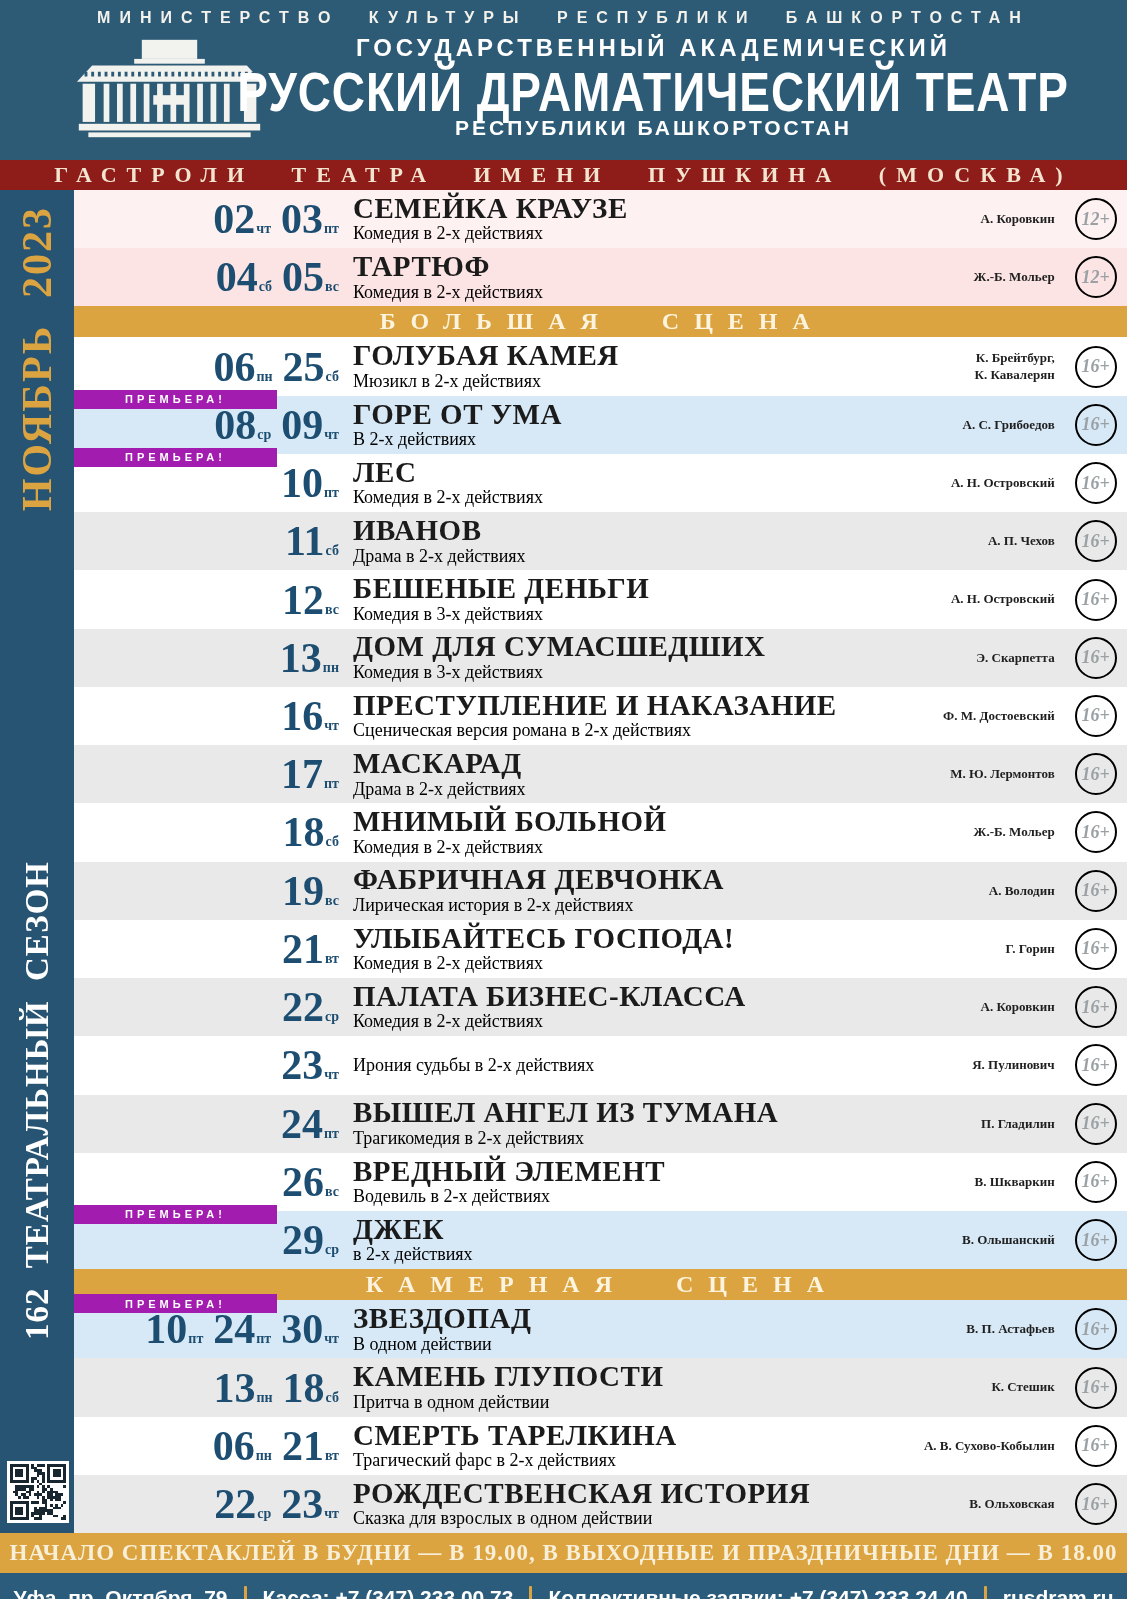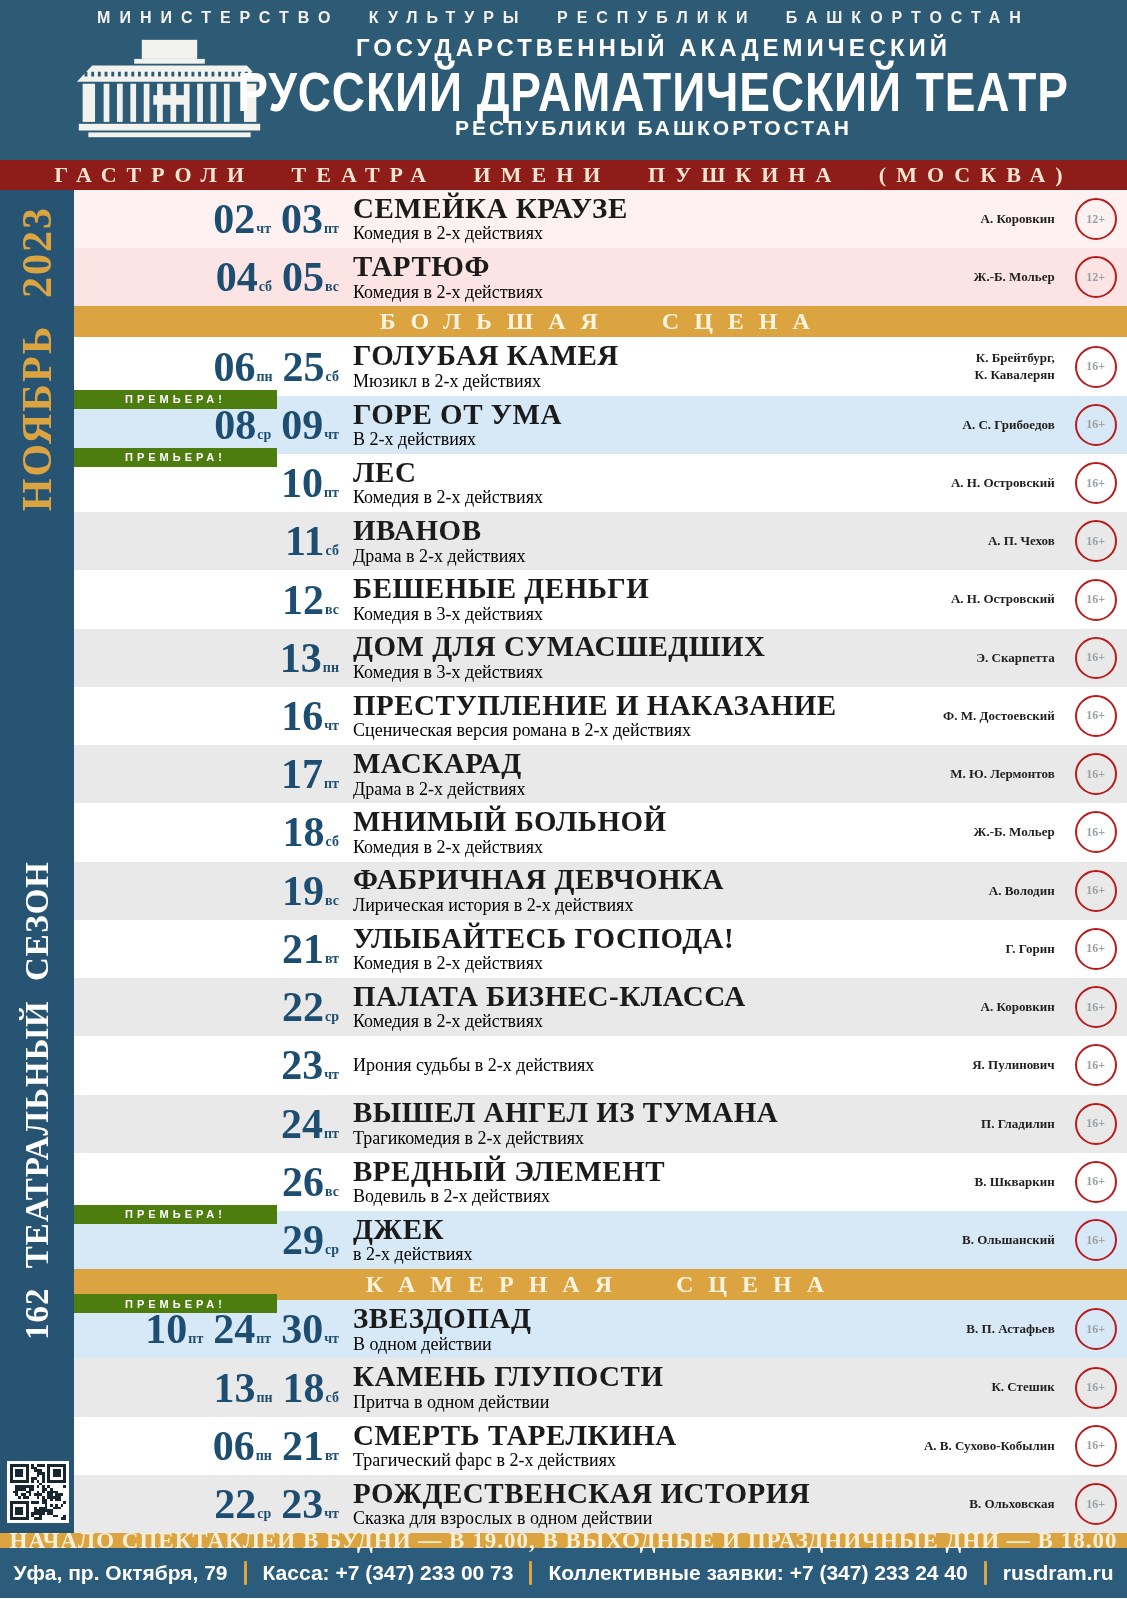--- a/index.html
+++ b/index.html
@@ -34,39 +34,39 @@
   .season .vtext{color:#fff;font-size:33px;letter-spacing:1px;word-spacing:10px;}
   .qr{position:absolute;left:7px;bottom:10px;width:62px;height:62px;background:#fff;padding:3px;box-sizing:border-box;}
 
   
   .schedule{flex:1;display:flex;flex-direction:column;}
   .section-banner{flex:0 0 31px;background:var(--gold,#dba440);display:flex;align-items:center;justify-content:center;}
   .section-banner span{color:#fdf4df;font-weight:bold;font-size:24px;letter-spacing:15px;word-spacing:28px;white-space:nowrap;}
   .row{flex:1 1 0;position:relative;display:flex;align-items:center;}
   .row--pink1{background:#fdf2f1;} .row--pink2{background:#fbe4e3;}
   .row--white{background:#ffffff;} .row--gray{background:#e9e9e9;} .row--blue{background:#d7e9f7;}
-  .ptag{position:absolute;top:-6px;left:0;width:203px;height:19px;background:#4d7c0f;z-index:3;
+  .ptag{position:absolute;top:-6px;left:0;width:203px;height:19px;background:#a21caf;z-index:3;
     display:flex;align-items:center;justify-content:center;}
   .ptag span{color:#fff;font-family:"Liberation Sans","DejaVu Sans",sans-serif;font-weight:bold;
     font-size:11px;letter-spacing:4px;white-space:nowrap;}
   .dates{flex:0 0 265px;display:flex;justify-content:flex-end;align-items:baseline;padding-right:14px;box-sizing:content-box;}
   .date{display:flex;align-items:baseline;margin-left:10px;}
   .dnum{font-weight:bold;font-size:42px;line-height:1;color:var(--dateblue,#1d4e71);}
   .dwd{font-weight:bold;font-size:14px;color:var(--dateblue,#1d4e71);margin-left:1px;}
   .info{flex:1;min-width:0;padding-right:8px;}
   .title{font-weight:bold;font-size:29px;line-height:1.02;color:#1b1b1b;letter-spacing:.5px;white-space:nowrap;}
   .desc{font-size:18px;color:#000000;margin-top:0;white-space:nowrap;}
   .author{flex:0 0 210px;text-align:right;font-weight:bold;font-size:13px;color:#1f1f1f;line-height:1.25;padding-right:4px;}
   .author span{display:block;}
   .badgecol{flex:0 0 72px;display:flex;justify-content:flex-end;align-items:center;padding-right:14px;box-sizing:border-box;}
-  .badge{width:38px;height:38px;border:2px solid #b91c1c;border-radius:50%;color:#9aa0a4;
-    display:flex;align-items:center;justify-content:center;font-weight:bold;font-size:12px;background:transparent;}
+  .badge{width:38px;height:38px;border:2px solid #000000;border-radius:50%;color:#9aa0a4;
+    display:flex;align-items:center;justify-content:center;font-weight:bold;font-size:18px;background:transparent;font-style:italic;}
 
   
-  .timebar{height:15px;background:var(--gold,#dba440);display:flex;align-items:center;justify-content:center;}
+  .timebar{height:40px;background:var(--gold,#dba440);display:flex;align-items:center;justify-content:center;}
   .timebar span{color:#f8efd9;font-weight:bold;font-size:23px;letter-spacing:1px;white-space:nowrap;}
   .footer{height:50px;background:var(--footerblue,#2c5c7c);display:flex;align-items:center;justify-content:center;gap:16px;
     font-family:"Liberation Sans","DejaVu Sans",sans-serif;}
   .footer .fitem{color:#fff;font-weight:bold;font-size:21px;white-space:nowrap;}
   .fsep{width:3px;height:24px;background:var(--gold,#dba440);border-radius:1px;}
 </style>
 </head>
 <body>
 
 <div class="poster">

